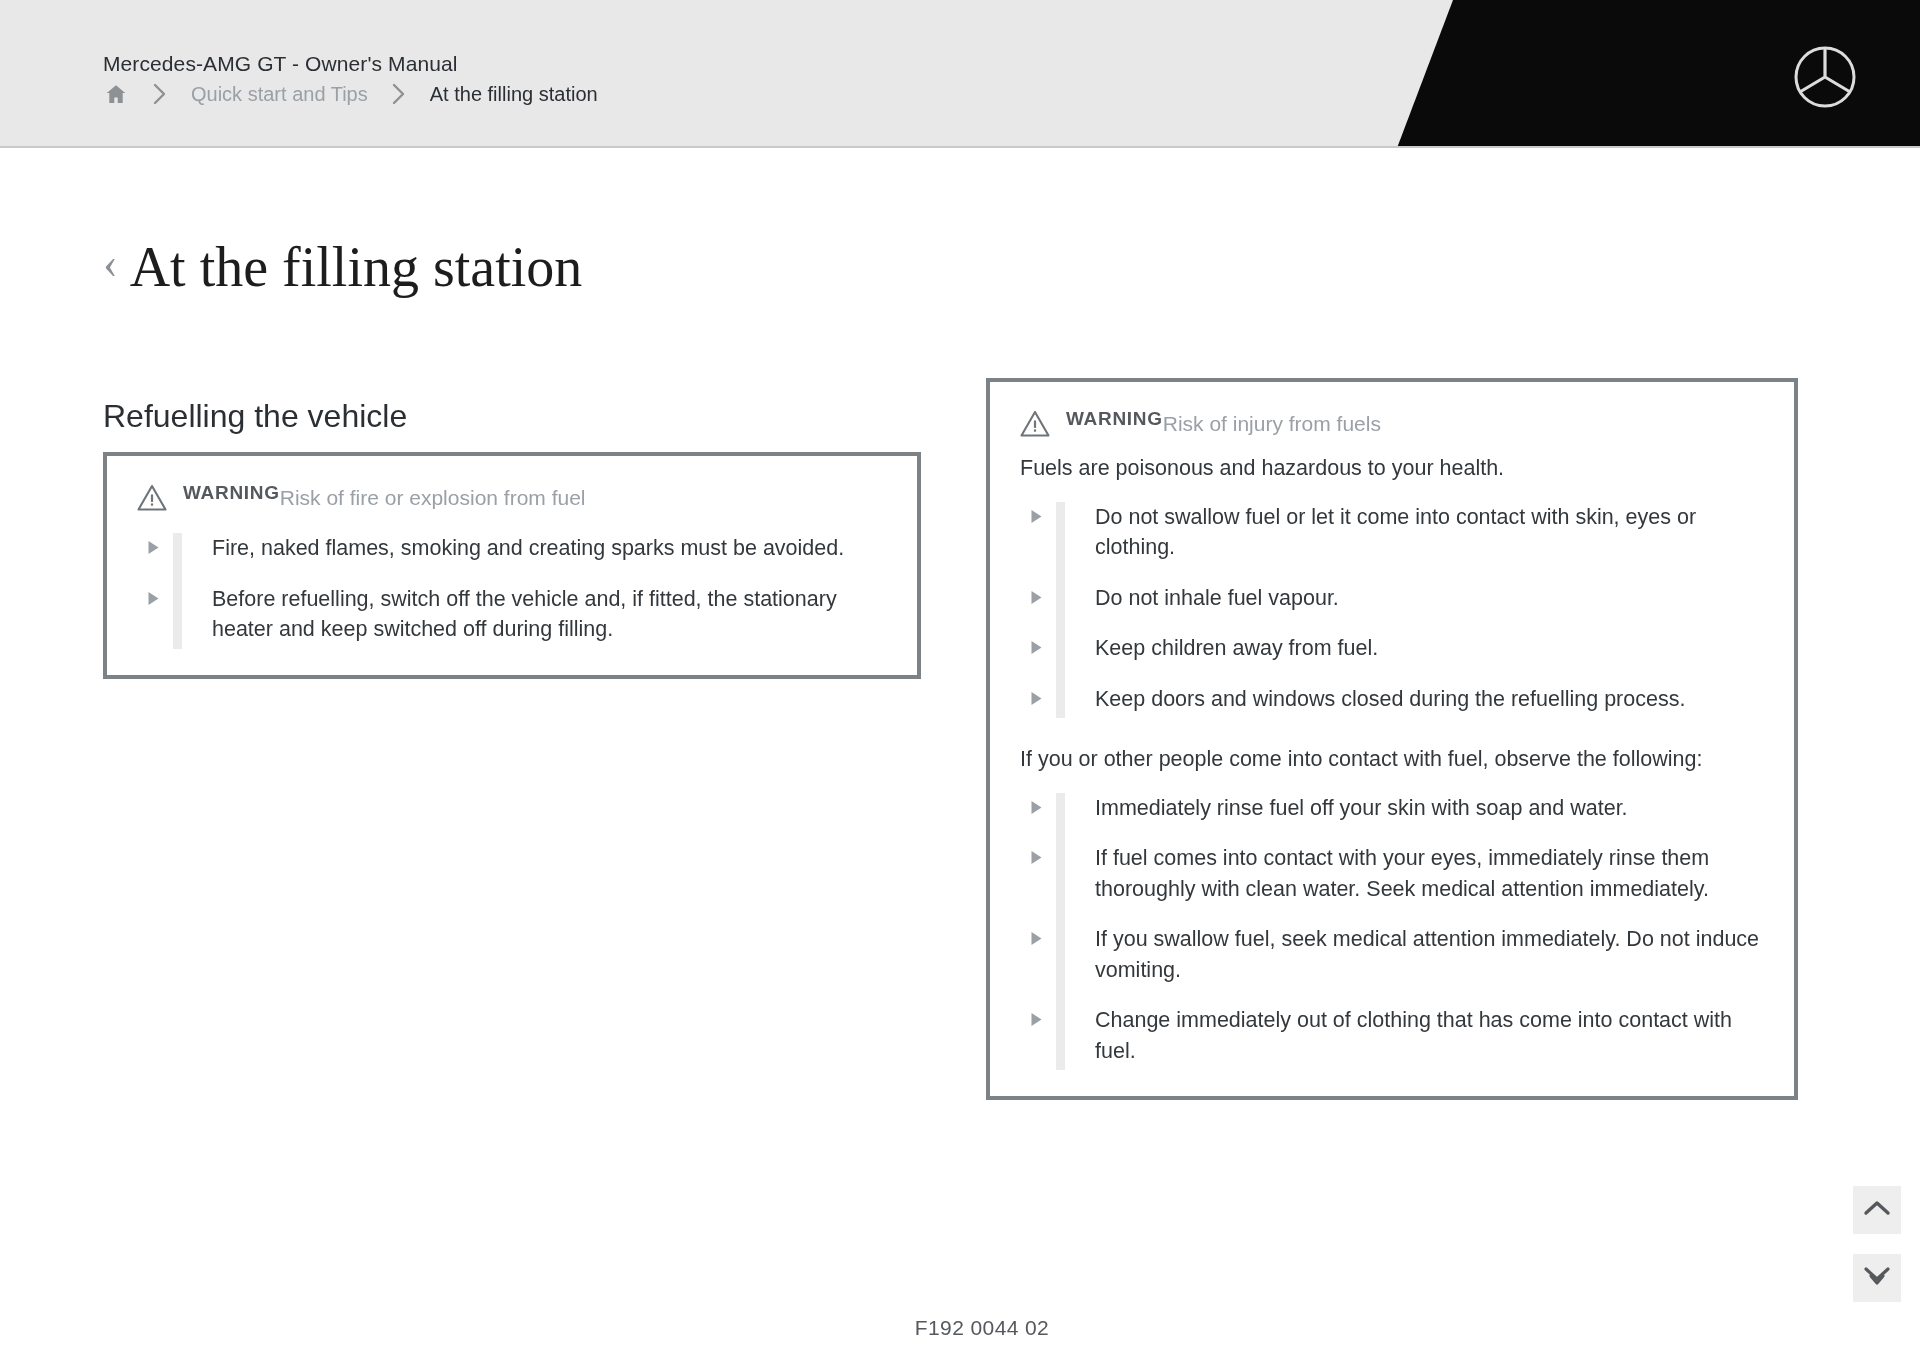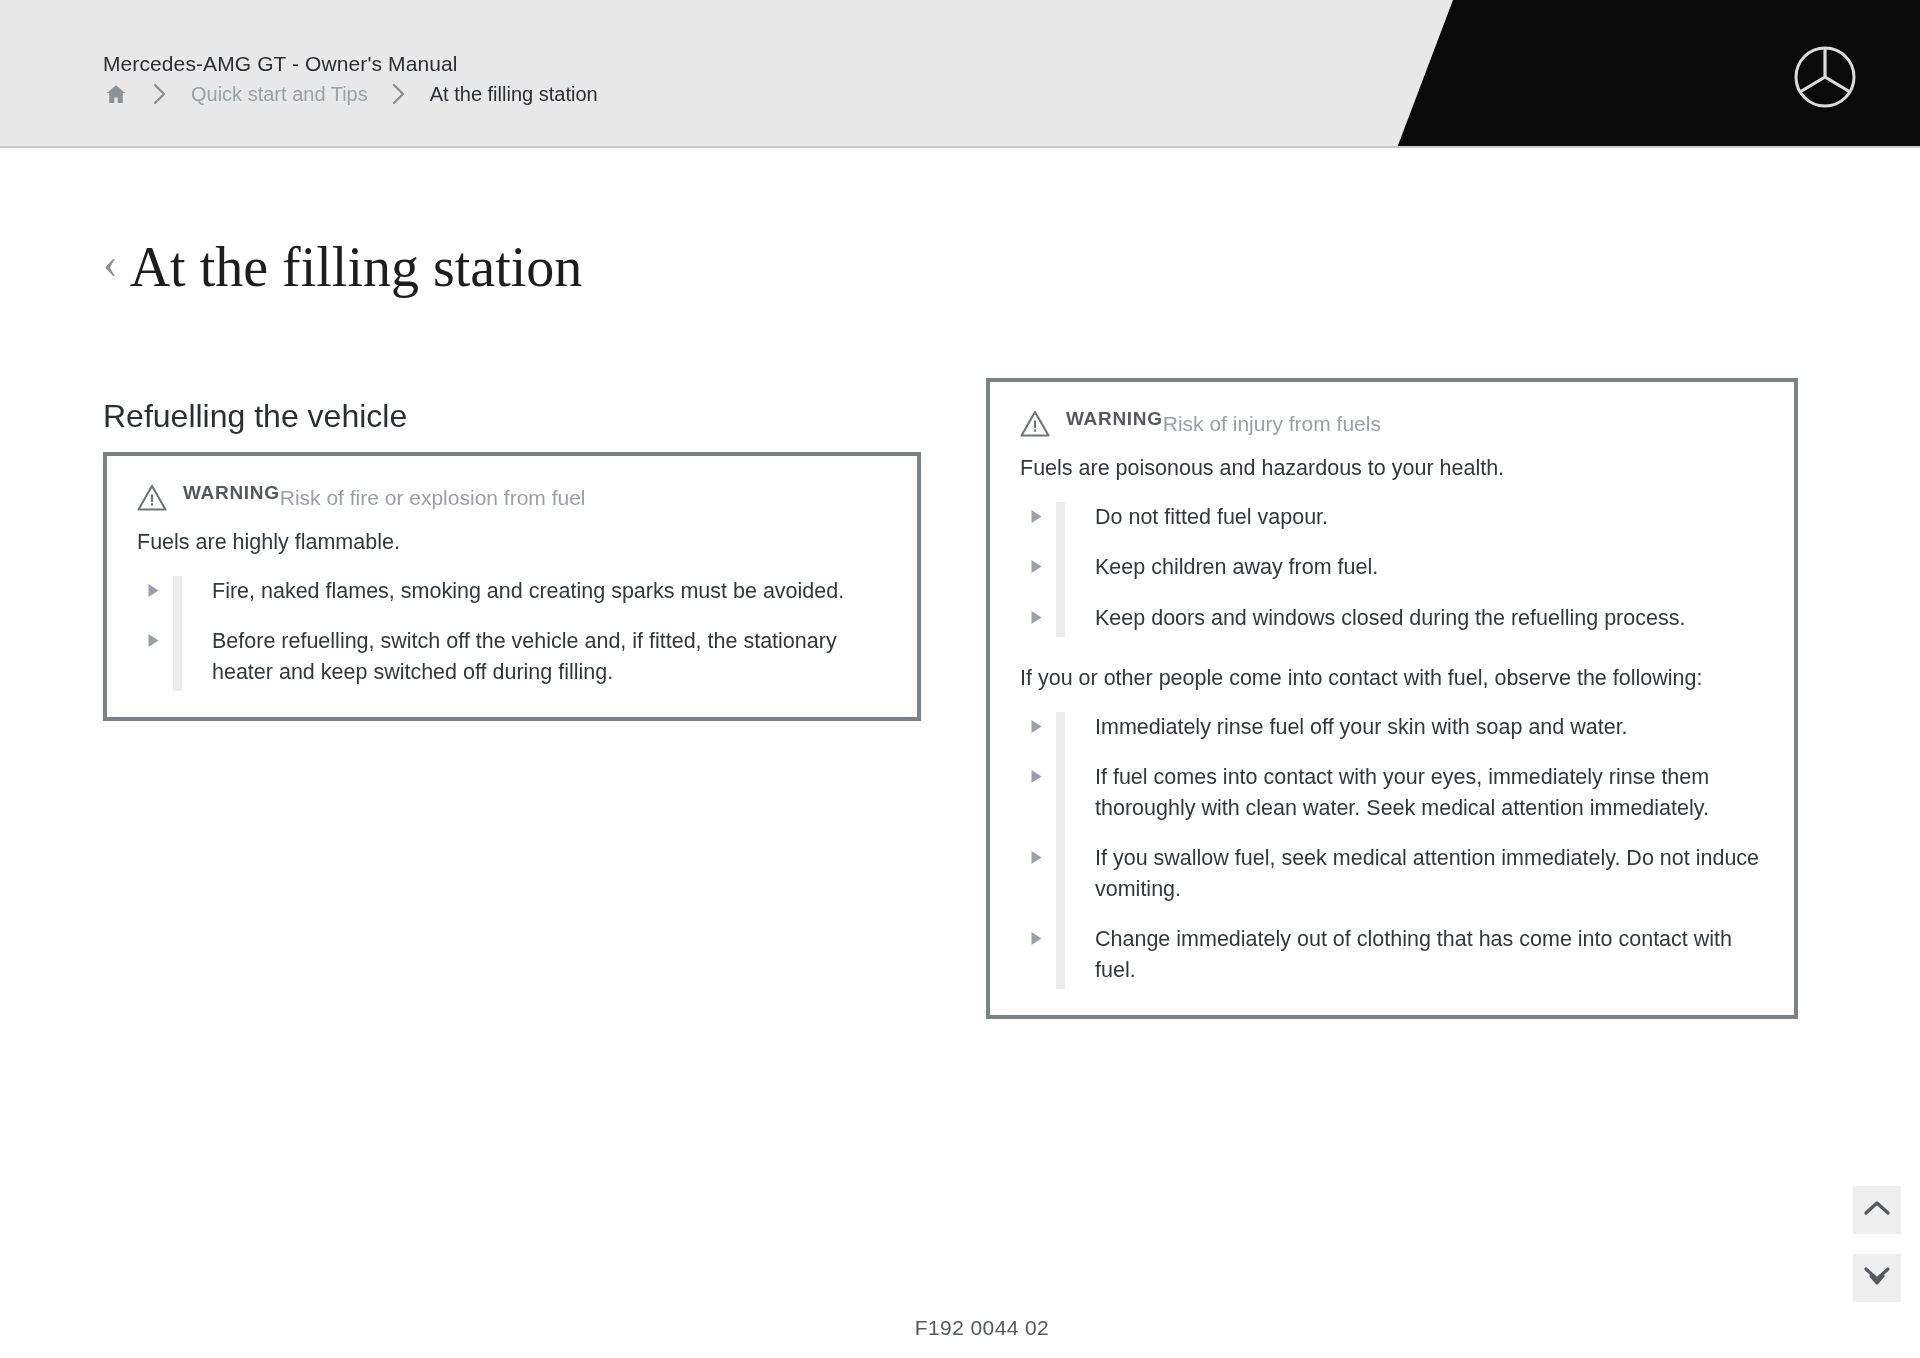--- a/index.html
+++ b/index.html
@@ -261,21 +261,20 @@
             <path d="M15 2 L28.5 25.5 L1.5 25.5 Z" fill="none" stroke="#6f7479" stroke-width="2.1" stroke-linejoin="round"></path>
             <rect x="13.9" y="10.5" width="2.2" height="7.4" fill="#6f7479"></rect>
             <rect x="13.9" y="19.4" width="2.2" height="2.3" fill="#6f7479"></rect>
           </svg>
         </span>
         <span class="warn-head-text">
           <span class="warn-label">WARNING</span>
           <span class="warn-sub">Risk of fire or explosion from fuel</span>
         </span>
       </div>
-      <p class="warn-para">Fuels are highly flammable.</p>
       <ul class="warn-list">
         <li>
           <span class="li-rail"></span>
           <span class="li-bullet">
             <svg width="13" height="15" viewBox="0 0 13 15" aria-hidden="true">
               <path d="M1.5 1 L11.5 7.5 L1.5 14 Z" fill="#9aa0a6"></path>
             </svg>
           </span>
           <span class="li-text">Fire, naked flames, smoking and creating sparks must be avoi­ded.</span>
         </li>
@@ -311,21 +310,30 @@
       <p class="warn-para">Fuels are poisonous and hazardous to your health.</p>
 
       <ul class="warn-list">
         <li>
           <span class="li-rail"></span>
           <span class="li-bullet">
             <svg width="13" height="15" viewBox="0 0 13 15" aria-hidden="true">
                 <path d="M1.5 1 L11.5 7.5 L1.5 14 Z" fill="#9aa0a6"></path>
               </svg>
           </span>
-          <span class="li-text">Do not fitted fuel vapour.</span>
+          <span class="li-text">Do not swallow fuel or let it come into contact with skin, eyes or clothing.</span>
+        </li>
+        <li>
+          <span class="li-rail"></span>
+          <span class="li-bullet">
+            <svg width="13" height="15" viewBox="0 0 13 15" aria-hidden="true">
+                <path d="M1.5 1 L11.5 7.5 L1.5 14 Z" fill="#9aa0a6"></path>
+              </svg>
+          </span>
+          <span class="li-text">Do not inhale fuel vapour.</span>
         </li>
         <li>
           <span class="li-rail"></span>
           <span class="li-bullet">
             <svg width="13" height="15" viewBox="0 0 13 15" aria-hidden="true">
                 <path d="M1.5 1 L11.5 7.5 L1.5 14 Z" fill="#9aa0a6"></path>
               </svg>
           </span>
           <span class="li-text">Keep children away from fuel.</span>
         </li>

